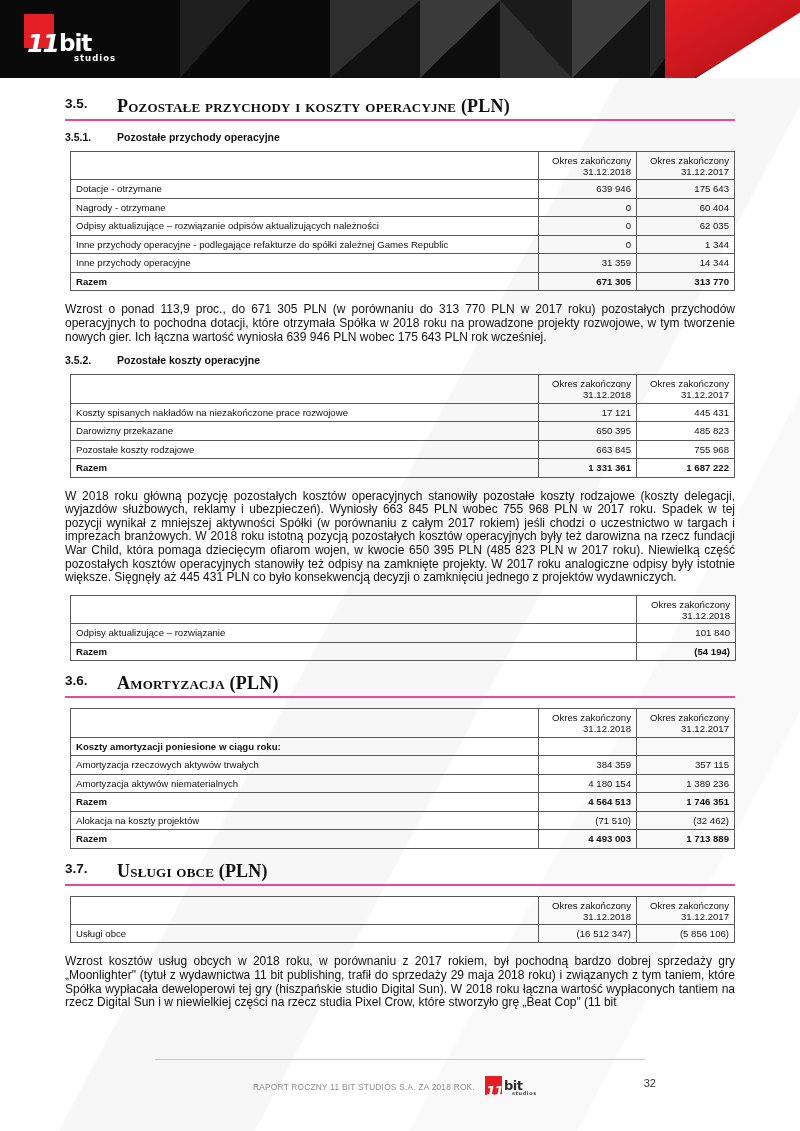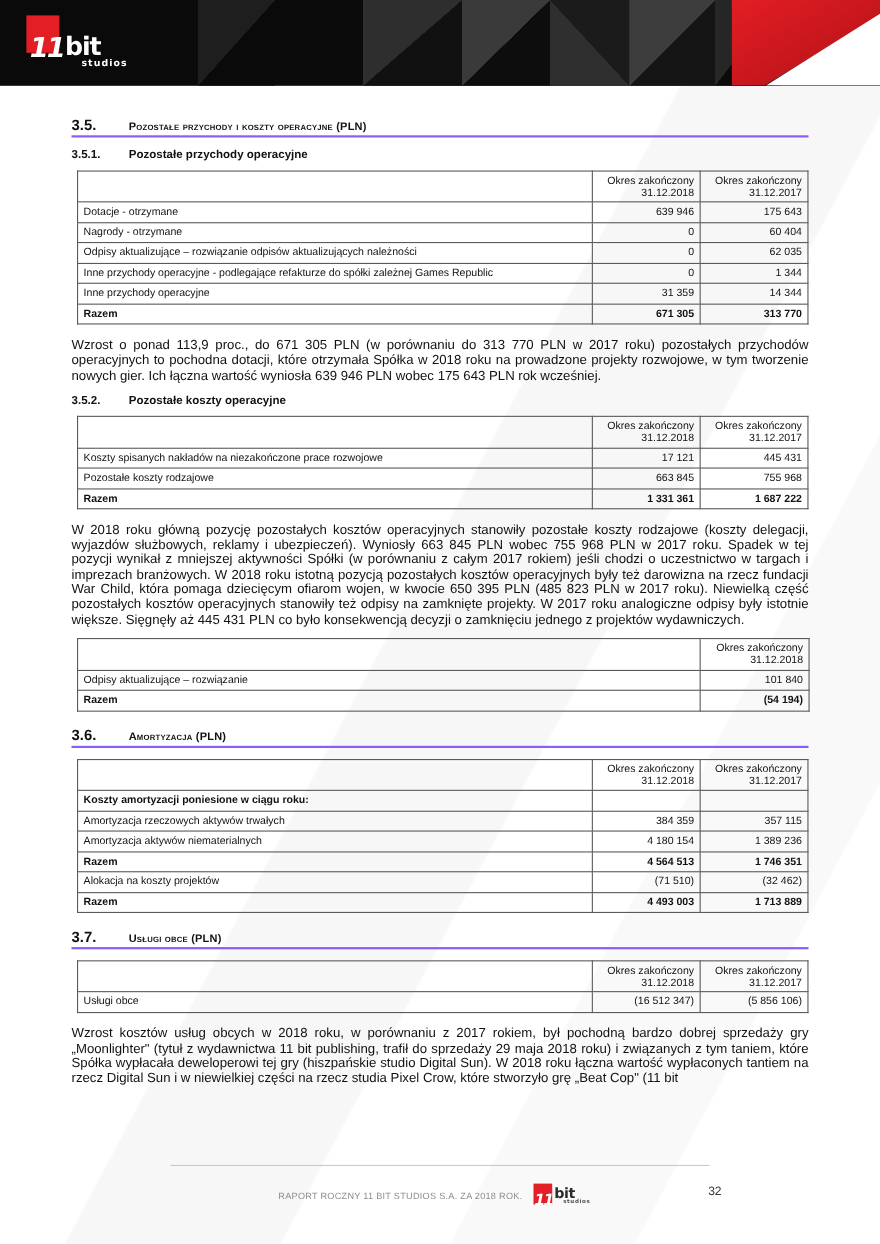--- a/index.html
+++ b/index.html
@@ -99,34 +99,34 @@
   
   .content {
     position: relative;
     z-index: 1;
     padding: 14px 65px 0 70px;
   }
 
   
   .h-main {
     display: flex;
-    align-items: flex-end;
-    border-bottom: 2px solid #8b5cf6;
+    align-items: flex-start;
+    border-bottom: 2px solid #ec4899;
     padding-bottom: 2px;
-    margin: 14px 0 10px 0;
+    margin: 4px 0 10px 0;
     width: 670px;
     margin-left: -5px;
   }
   .h-main .num {
     font-size: 13.5px; font-weight: 700; color: #111;
     width: 52px; flex: none;
   }
   .h-main .txt {
-    font-size: 10px; font-weight: 700; color: #111;
-    font-variant: small-caps; letter-spacing: 0.2px;
+    font-size: 18px; font-weight: 700; color: #111;
+    font-variant: small-caps; letter-spacing: 0.2px; font-family: Liberation Serif, serif;
   }
 
   
   .h-sub {
     display: flex;
     align-items: baseline;
     margin: 0 0 8px 0;
     margin-left: -5px;
   }
   .h-sub .num {
@@ -361,20 +361,25 @@
           <span>Okres zakończony</span><br>
           <span>31.12.2017</span>
         </th>
       </tr>
     </thead>
     <tbody>
         <tr>
           <td class="label">Koszty spisanych nakładów na niezakończone prace rozwojowe</td>
           <td class="num">17 121</td>
           <td class="num">445 431</td>
+        </tr>
+        <tr>
+          <td class="label">Darowizny przekazane</td>
+          <td class="num">650 395</td>
+          <td class="num">485 823</td>
         </tr>
         <tr>
           <td class="label">Pozostałe koszty rodzajowe</td>
           <td class="num">663 845</td>
           <td class="num">755 968</td>
         </tr>
         <tr class="total">
           <td class="label">Razem</td>
           <td class="num">1 331 361</td>
           <td class="num">1 687 222</td>

